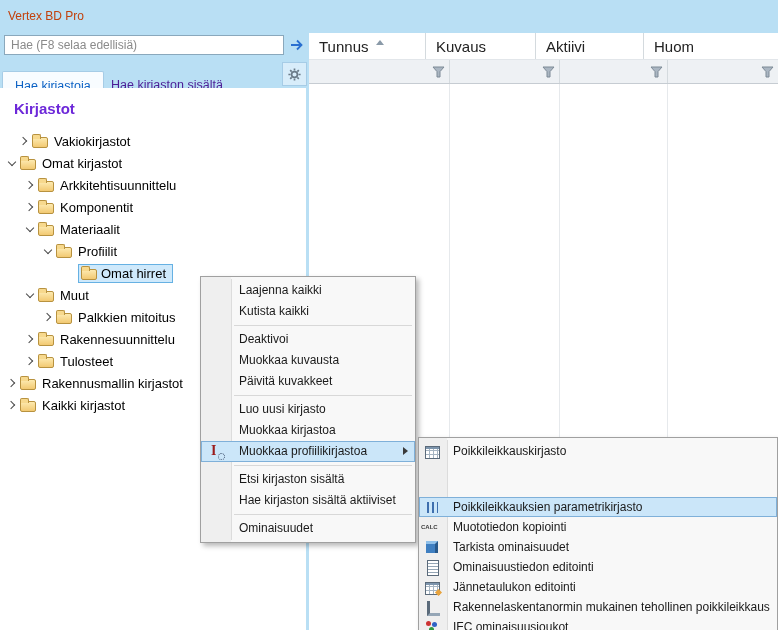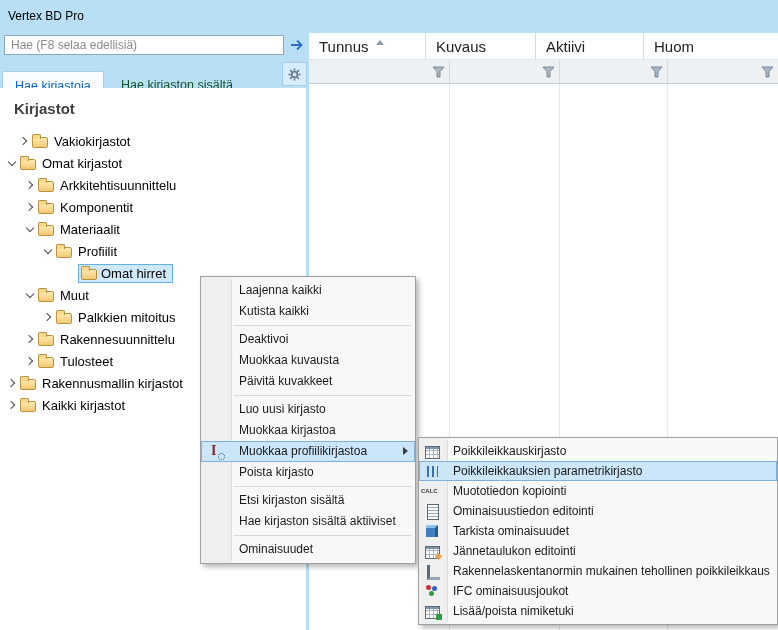--- a/index.html
+++ b/index.html
@@ -7,41 +7,41 @@
   body {
     position: relative;
     overflow: hidden;
     background: #b9dff4;
     font-family: "Liberation Sans", "DejaVu Sans", sans-serif;
     color: #1a1a1a;
   }
 
   
   .titlebar { position:absolute; left:0; top:0; width:778px; height:32px; }
-  .titlebar span { position:absolute; left:8px; top:9px; font-size:12px; color:#000000; }
+  .titlebar span { position:absolute; left:8px; top:9px; font-size:12px; color:#c2410c; }
 
   
   .search-input {
     position:absolute; left:4px; top:35px; width:280px; height:20px;
     border:1px solid #8aa8bc; background:#fff; font-size:12px; padding:0 6px;
     font-family:"Liberation Sans", sans-serif; color:#222; outline:none;
   }
   .search-input::placeholder { color:#8a8a8a; }
   .go-btn { position:absolute; left:286px; top:34px; width:22px; height:22px; border:none; background:transparent; cursor:pointer; display:flex; align-items:center; justify-content:center; }
 
   
   .tabstrip { position:absolute; left:0; top:60px; width:308px; height:28px; }
   .tab { position:absolute; top:0; height:28px; line-height:28px; padding:0 12px; font-size:12.5px; cursor:default;margin-top:11px; }
   .tab.active { left:2px; background:#f8fcff; border:1px solid #a6cce6; border-bottom:none; border-radius:2px 2px 0 0; color:#0b61c4; }
-  .tab.inactive { left:109px; color:#14532d; }
+  .tab.inactive { left:99px; color:#4c1d95; }
   .gear-btn { position:absolute; left:282px; top:2px; width:25px; height:24px; border:1px solid #a6cce6; background:#d8edfa; display:flex; align-items:center; justify-content:center; padding:0; }
 
   
   .left-panel { position:absolute; left:0; top:88px; width:306px; height:542px; background:#fff; }
-  .tree-heading { position:absolute; left:14px; top:12px; font-size:15px; font-weight:bold; color:#404040; }
+  .tree-heading { position:absolute; left:14px; top:12px; font-size:15px; font-weight:bold; color:#6d28d9; }
   .trow { position:absolute; left:0; right:0; height:22px; display:flex; align-items:center; font-size:13px; white-space:nowrap; }
   .chev { width:16px; height:22px; display:flex; align-items:center; justify-content:center; flex:0 0 16px; }
   .chev::before { content:""; width:5px; height:5px; border-right:1.6px solid #4a4a4a; border-bottom:1.6px solid #4a4a4a; }
   .chev.r::before { transform:rotate(-45deg); margin-left:-3px; }
   .chev.d::before { transform:rotate(45deg); margin-top:-3px; }
   .fwrap { width:22px; flex:0 0 22px; display:flex; }
   .folder { position:relative; width:16px; height:11px; background:linear-gradient(#fdeab0,#f2c972); border:1px solid #b8923f; border-radius:2px; margin-top:3px; }
   .folder::before { content:""; position:absolute; left:-1px; top:-4px; width:7px; height:4px; background:#f7d98e; border:1px solid #b8923f; border-bottom:none; border-radius:2px 2px 0 0; }
   .tlabel { color:#000; }
   .selbox { display:flex; align-items:center; background:#cfe9fb; border:1px solid #66b1e3; padding:1px 6px 1px 2px; }
@@ -76,21 +76,21 @@
   .subarrow { position:absolute; right:7px; top:6px; width:0; height:0; border-top:4px solid transparent; border-bottom:4px solid transparent; border-left:5px solid #3a3a3a; }
 
   
   .submenu {
     position:absolute; left:418px; top:437px; width:360px; z-index:11;
     background:linear-gradient(to right,#efefef 0 28px,#f8f8f8 28px);
     border:1px solid #a0a0a0; box-shadow:3px 3px 5px rgba(0,0,0,.28); padding:3px 0;
   }
   .submenu::after { content:""; position:absolute; left:28px; top:2px; bottom:2px; width:1px; background:#dcdcdc; }
   .sitem { position:relative; height:20px; line-height:20px; padding-left:34px; font-size:12px; white-space:nowrap; z-index:1; }
-  .sitem.hl { background:#cbe6f9; box-shadow:inset 0 0 0 1px #7fb0d9; }
+  .sitem.hl { background:#cbe6f9; box-shadow:inset 0 0 0 1px #7fb0d9;margin-top:36px; }
   .si { position:absolute; left:5px; top:2px; width:16px; height:16px; }
 
   .icon-table::before, .icon-tableedit::before, .icon-tableadd::before {
     content:""; position:absolute; left:1px; top:3px; width:13px; height:11px; border:1px solid #5a6a7a;
     background:
       linear-gradient(#7d95ad 0 2px, rgba(0,0,0,0) 2px),
       repeating-linear-gradient(to right, rgba(0,0,0,0) 0 3px, #a5b4c2 3px 4px),
       repeating-linear-gradient(to bottom, rgba(0,0,0,0) 0 3px, #a5b4c2 3px 4px),
       #fff;
   }
@@ -296,21 +296,20 @@
   <div class="mitem">Luo uusi kirjasto</div>
   <div class="mitem">Muokkaa kirjastoa</div>
   <div class="mitem hl">
     <span class="micon">
       <span class="mi-I">I</span>
       <span class="mi-gear"></span>
     </span>
     <span>Muokkaa profiilikirjastoa</span>
     <span class="subarrow"></span>
   </div>
-  <div class="mitem">Poista kirjasto</div>
   <div class="msep"></div>
   <div class="mitem">Etsi kirjaston sisältä</div>
   <div class="mitem">Hae kirjaston sisältä aktiiviset</div>
   <div class="msep"></div>
   <div class="mitem">Ominaisuudet</div>
 </div>
 
 <div class="submenu">
   <div class="sitem">
     <span class="si icon-table"></span>
@@ -318,28 +317,28 @@
   </div>
   <div class="sitem hl">
     <span class="si icon-params"></span>
     <span>Poikkileikkauksien parametrikirjasto</span>
   </div>
   <div class="sitem">
     <span class="si icon-calc">CALC</span>
     <span>Muototiedon kopiointi</span>
   </div>
   <div class="sitem">
+    <span class="si icon-cube"></span>
+    <span>Tarkista ominaisuudet</span>
+  </div>
+  <div class="sitem">
     <span class="si icon-doc"></span>
     <span>Ominaisuustiedon editointi</span>
   </div>
   <div class="sitem">
-    <span class="si icon-cube"></span>
-    <span>Tarkista ominaisuudet</span>
-  </div>
-  <div class="sitem">
     <span class="si icon-tableedit"></span>
     <span>Jännetaulukon editointi</span>
   </div>
   <div class="sitem">
     <span class="si icon-lprofile"></span>
     <span>Rakennelaskentanormin mukainen tehollinen poikkileikkaus</span>
   </div>
   <div class="sitem">
     <span class="si icon-ifc"></span>
     <span>IFC ominaisuusjoukot</span>

